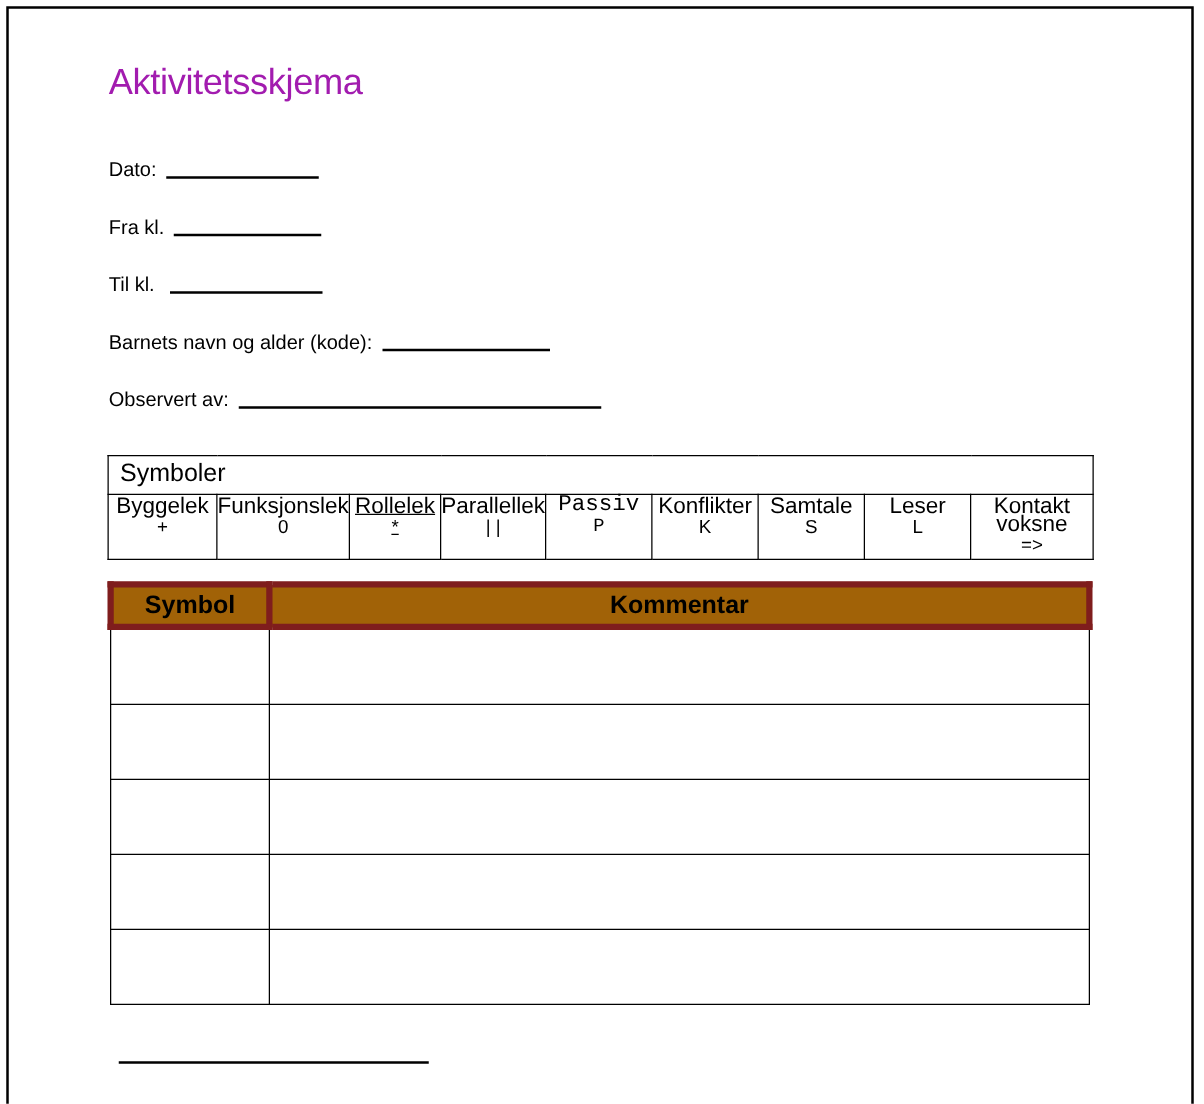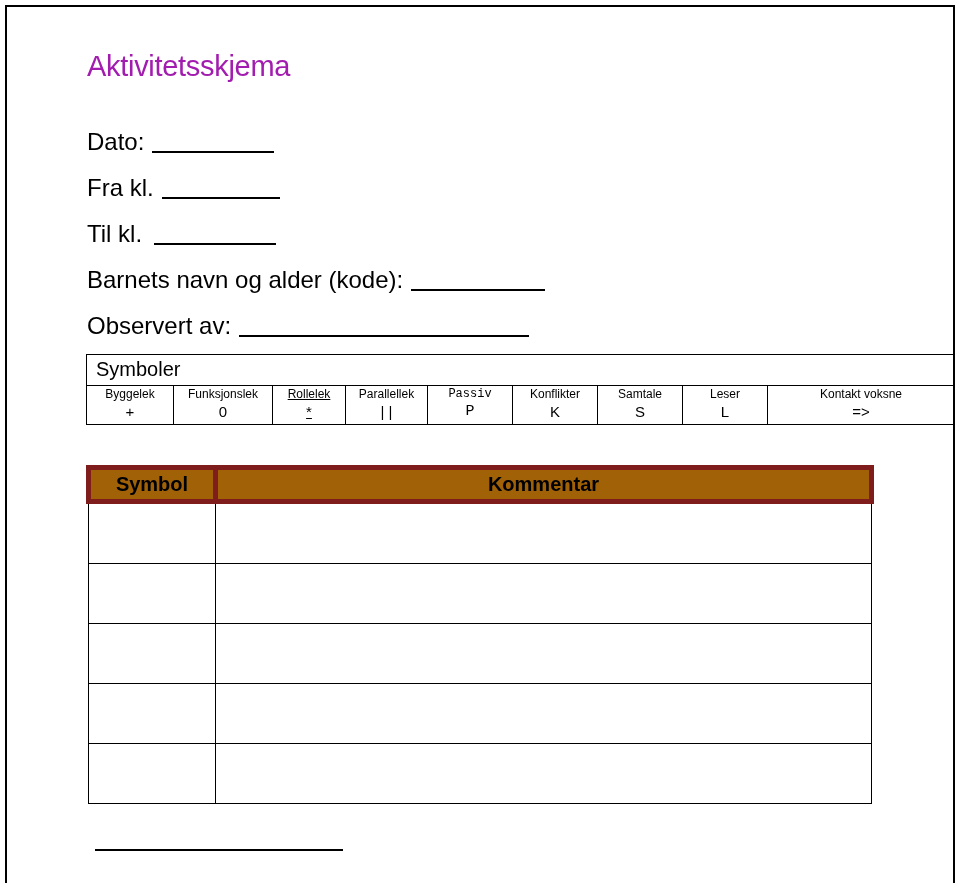--- a/index.html
+++ b/index.html
@@ -1,24 +1,24 @@
 <!DOCTYPE html>
 <html><head>
   <meta charset="utf-8">
   <style>
     html, body { margin:0; padding:0; background:#fff; }
     body { width:963px; height:883px; position:relative; overflow:hidden; font-family:"Liberation Sans", sans-serif; color:#000; }
     .page { position:absolute; left:5px; top:5px; width:950px; height:900px; border:2px solid #000; box-sizing:border-box; background:#fff; }
     .title { position:absolute; left:87px; top:50px; font-size:29px; color:#a21caf; letter-spacing:-0.3px; }
-    .field { position:absolute; left:87px; font-size:24px; display:flex; align-items:flex-end; white-space:nowrap; }
+    .field { position:absolute; left:87px; font-size:16px; display:flex; align-items:flex-end; white-space:nowrap; }
     .field .line { display:inline-block; border-bottom:2px solid #000; height:1px; margin-left:8px; margin-bottom:3px; }
-    .symtable { position:absolute; left:86px; top:354px; width:869px; border-collapse:collapse;padding-left:32px; }
+    .symtable { position:absolute; left:86px; top:364px; width:789px; border-collapse:collapse;padding-left:32px; }
     .symtable td { border:1px solid #000; padding:0; text-align:center; vertical-align:top; }
     .symtable .hdr { text-align:left; font-size:20px; padding:3px 9px 0 9px; height:27px; }
-    .symtable .name { display:block; font-size:12px; line-height:15px; padding-top:1px; }
+    .symtable .name { display:block; font-size:18px; line-height:15px; padding-top:1px; }
     .symtable .glyph { display:block; font-size:15px; line-height:20px; }
     .maintable { position:absolute; left:86px; top:465px; width:788px; border-collapse:collapse; }
     .maintable th { background:#a16207; border:5px solid #7f1d1d; font-size:20px; font-weight:bold; height:29px; padding:0; }
     .maintable td { border:1px solid #000; height:59px; padding:0; }
   </style>
 </head>
 <body>
 
 <div class="page"></div>
 

